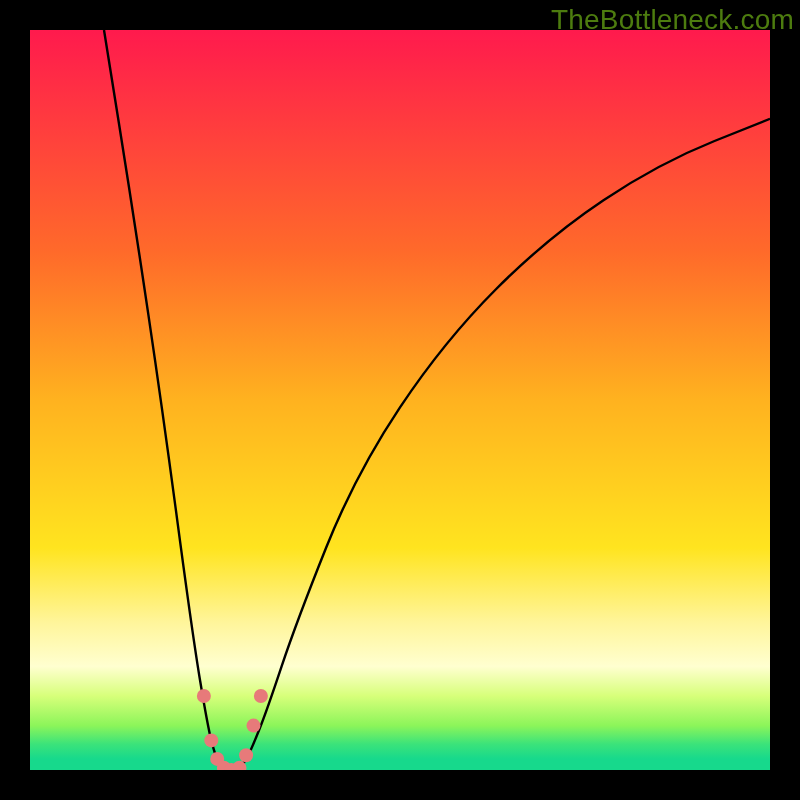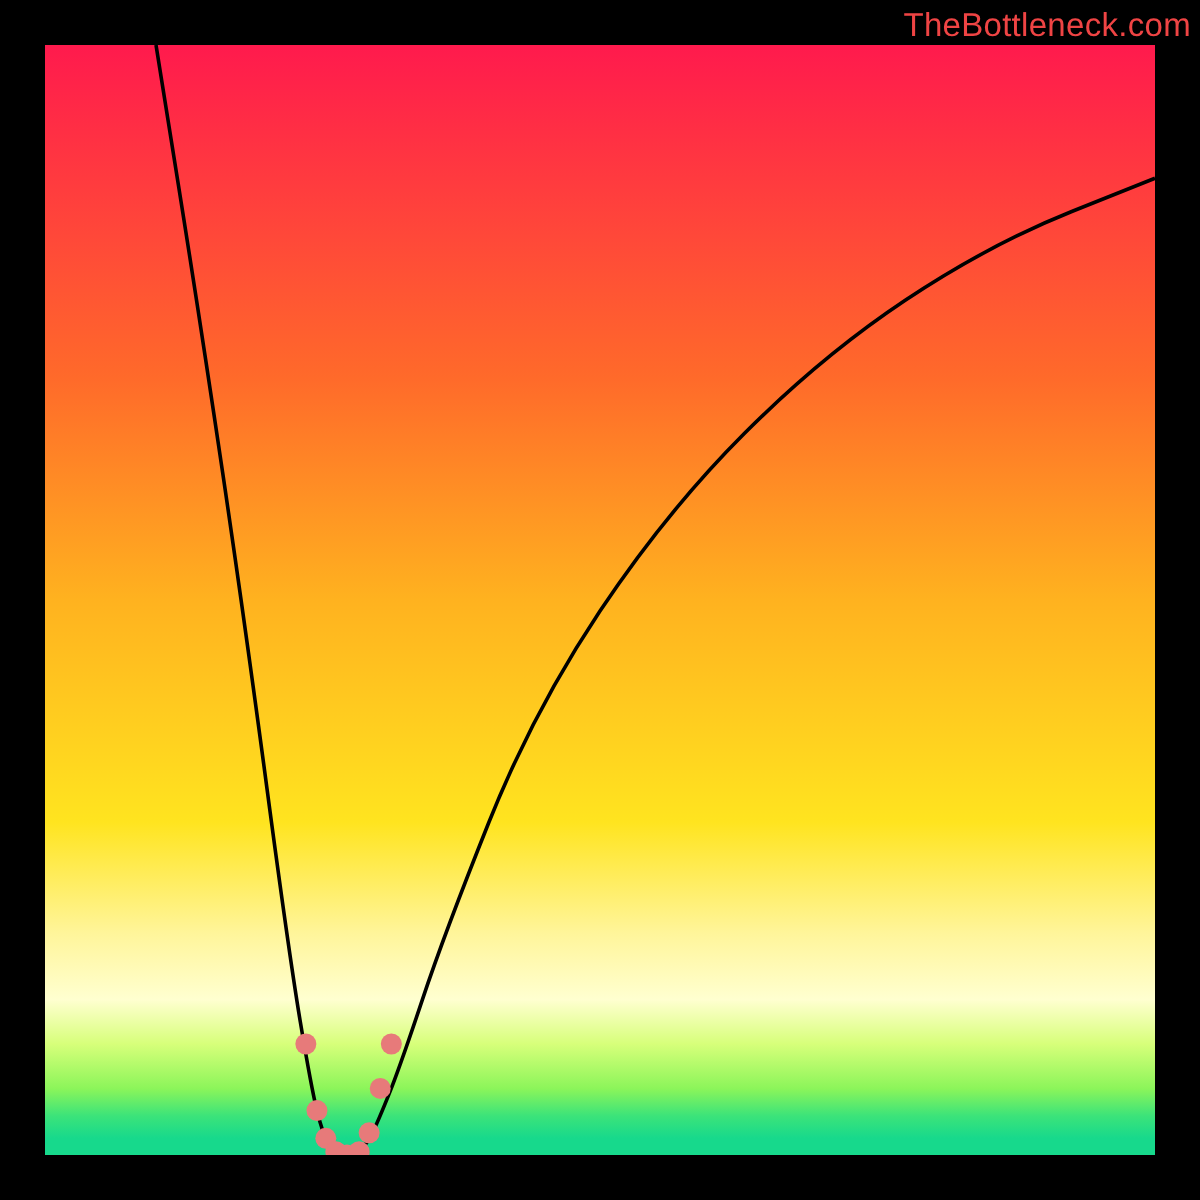--- a/index.html
+++ b/index.html
@@ -23,22 +23,22 @@
     position: absolute;
     left: 0;
     top: 0;
     width: 740px;
     height: 740px;
   }
   .watermark {
     position: absolute;
     top: 4px;
     right: 6px;
-    color: #ef4444;
-    font-size: 22px;
+    color: #4d7c0f;
+    font-size: 28px;
     font-weight: 500;
     letter-spacing: 0.2px;
     user-select: none;
   }
   svg.curve {
     position: absolute;
     left: 0;
     top: 0;
     width: 740px;
     height: 740px;

